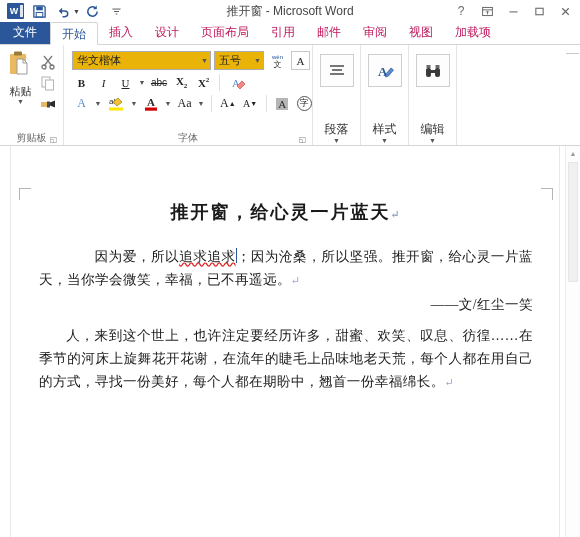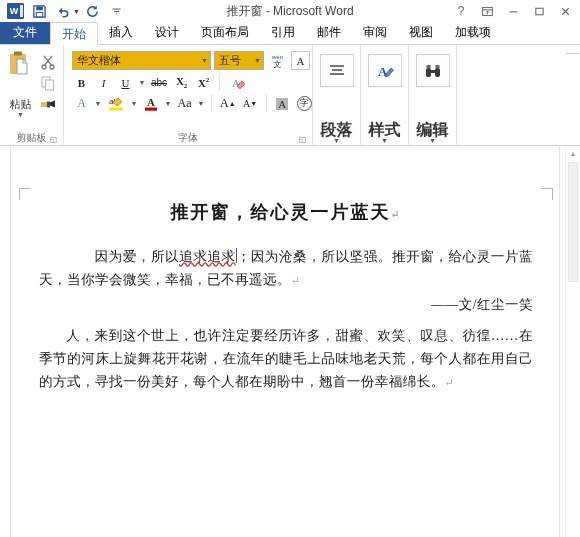--- a/index.html
+++ b/index.html
@@ -62,21 +62,21 @@
   
   .tabstrip {
     height: 23px;
     background: #ffffff;
     display: flex; align-items: flex-end;
     border-bottom: 1px solid #d4d4d4;
     padding-left: 0;
   }
   .tab {
     font-size: 12px;
-    color: #000000;
+    color: #be185d;
     padding: 3px 11px 4px 11px;
     height: 23px;
     line-height: 17px;
     white-space: nowrap;
   }
   .tab.file {
     background: #2b579a; color: #ffffff;
     padding: 3px 13px 4px 13px;
     font-size: 12px;
   }
@@ -117,21 +117,21 @@
   }
 
   
   .g-clip { width: 64px; }
   .g-clip .group-body { justify-content: flex-start; padding-top: 2px; }
   .paste-col {
     width: 36px;
     display: flex; flex-direction: column; align-items: center;
   }
   .clipboard-icon { width: 28px; height: 30px; }
-  .paste-label { font-size: 11px; color: #333; margin-top: 17px; }
+  .paste-label { font-size: 11px; color: #333; margin-top: 4px; }
   .paste-caret { font-size: 7px; color: #555; line-height: 6px; }
   .clip-small {
     width: 24px; display: flex; flex-direction: column;
     align-items: center; gap: 2px; padding-top: 2px;
   }
   .mini-btn { width: 20px; height: 19px; display: flex; align-items: center; justify-content: center; }
 
   
   .g-font { width: 249px; }
   .g-font .group-body { flex-direction: column; padding-top: 1px; }
@@ -163,21 +163,21 @@
 
   
   .g-col { width: 48px; align-items: center; }
   .g-col .group-body { align-items: flex-start; justify-content: center; padding-top: 6px; }
   .col-btn {
     width: 34px; height: 33px;
     border: 1px solid #cfcfcf;
     display: flex; align-items: center; justify-content: center;
     background: #fdfdfd;
   }
-  .col-label { font-size: 16px; color: #333; text-align: left; font-weight: bold; }
+  .col-label { font-size: 12px; color: #333; text-align: left; }
   .col-caret { font-size: 7px; color: #555; text-align: center; line-height: 8px; }
   .g-col .group-label { height: auto; }
   .ribbon-spacer { flex: 1; }
 
   
   .docarea {
     position: relative;
     height: 100%;
     background: #ffffff;
     overflow: hidden;

